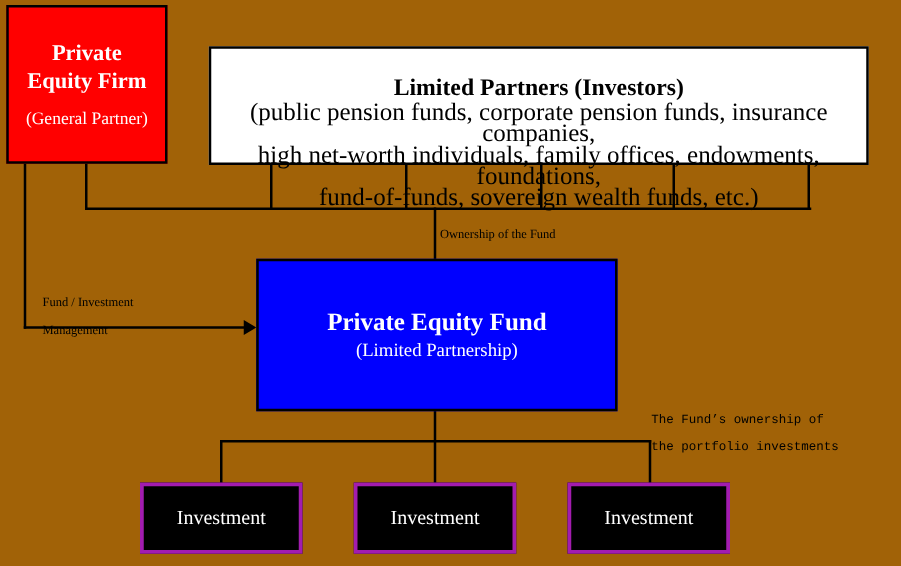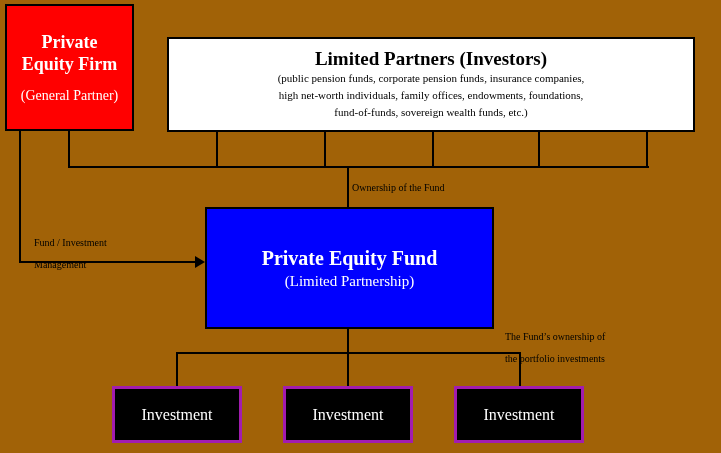--- a/index.html
+++ b/index.html
@@ -26,44 +26,44 @@
   }
 
   
   .gp-box { left: 5px; top: 4px; width: 129px; height: 127px; color: #ffffff; }
   .gp-title { font-weight: bold; font-size: 18px; line-height: 22px; }
   .gp-subtitle { font-size: 14px; line-height: 18px; margin-top: 12px; }
 
   
   .lp-box {
     left: 167px; top: 37px; width: 528px; height: 95px;
-    color: #000000; justify-content: flex-start; padding-top: 8px;
+    color: #000000; justify-content: flex-start; padding-top: 20px;
   }
   .lp-title { font-weight: bold; font-size: 19px; line-height: 23px; }
-  .lp-desc { font-size: 11px; line-height: 17px; }
+  .lp-desc { font-size: 20px; line-height: 17px; }
 
   
   .fund-box { left: 205px; top: 207px; width: 289px; height: 122px; color: #ffffff; }
   .fund-title { font-weight: bold; font-size: 20px; line-height: 26px; }
   .fund-subtitle { font-size: 15px; line-height: 20px; }
 
   
   .inv-box {
     top: 386px; width: 130px; height: 57px;
     border: 3px solid #a21caf; color: #ffffff; font-size: 16px;
   }
   .inv-left   { left: 112px; }
   .inv-middle { left: 283px; }
   .inv-right  { left: 454px; }
 
   
   .label { position: absolute; color: #000000; font-size: 10px; line-height: 22px; white-space: nowrap; }
   .label-ownership  { left: 352px; top: 179px; line-height: 18px; }
   .label-management { left: 34px;  top: 216px; margin-top: 16px; }
-  .label-portfolio  { left: 505px; top: 326px; }
+  .label-portfolio  { left: 521px; top: 326px; font-family: Liberation Mono, monospace; }
 
   
   .arrowhead {
     position: absolute; left: 195px; top: 256px;
     width: 0; height: 0;
     border-top: 6px solid transparent;
     border-bottom: 6px solid transparent;
     border-left: 10px solid #000000;
   }
 </style>

